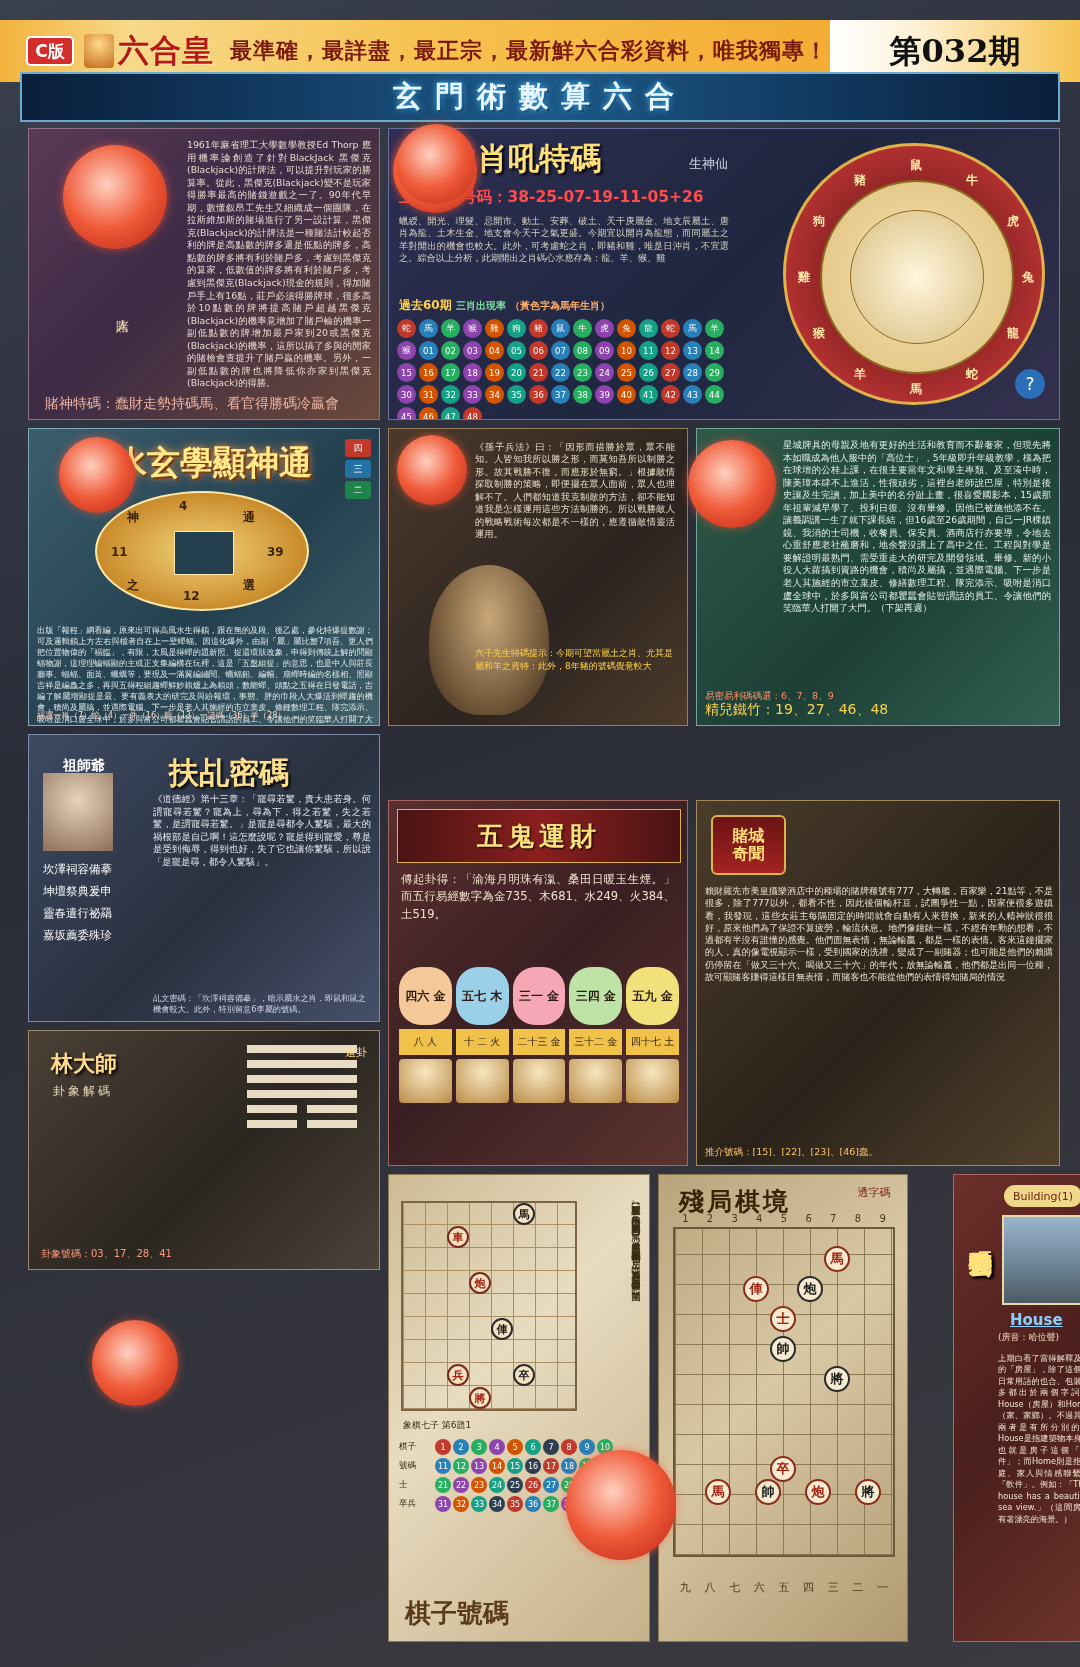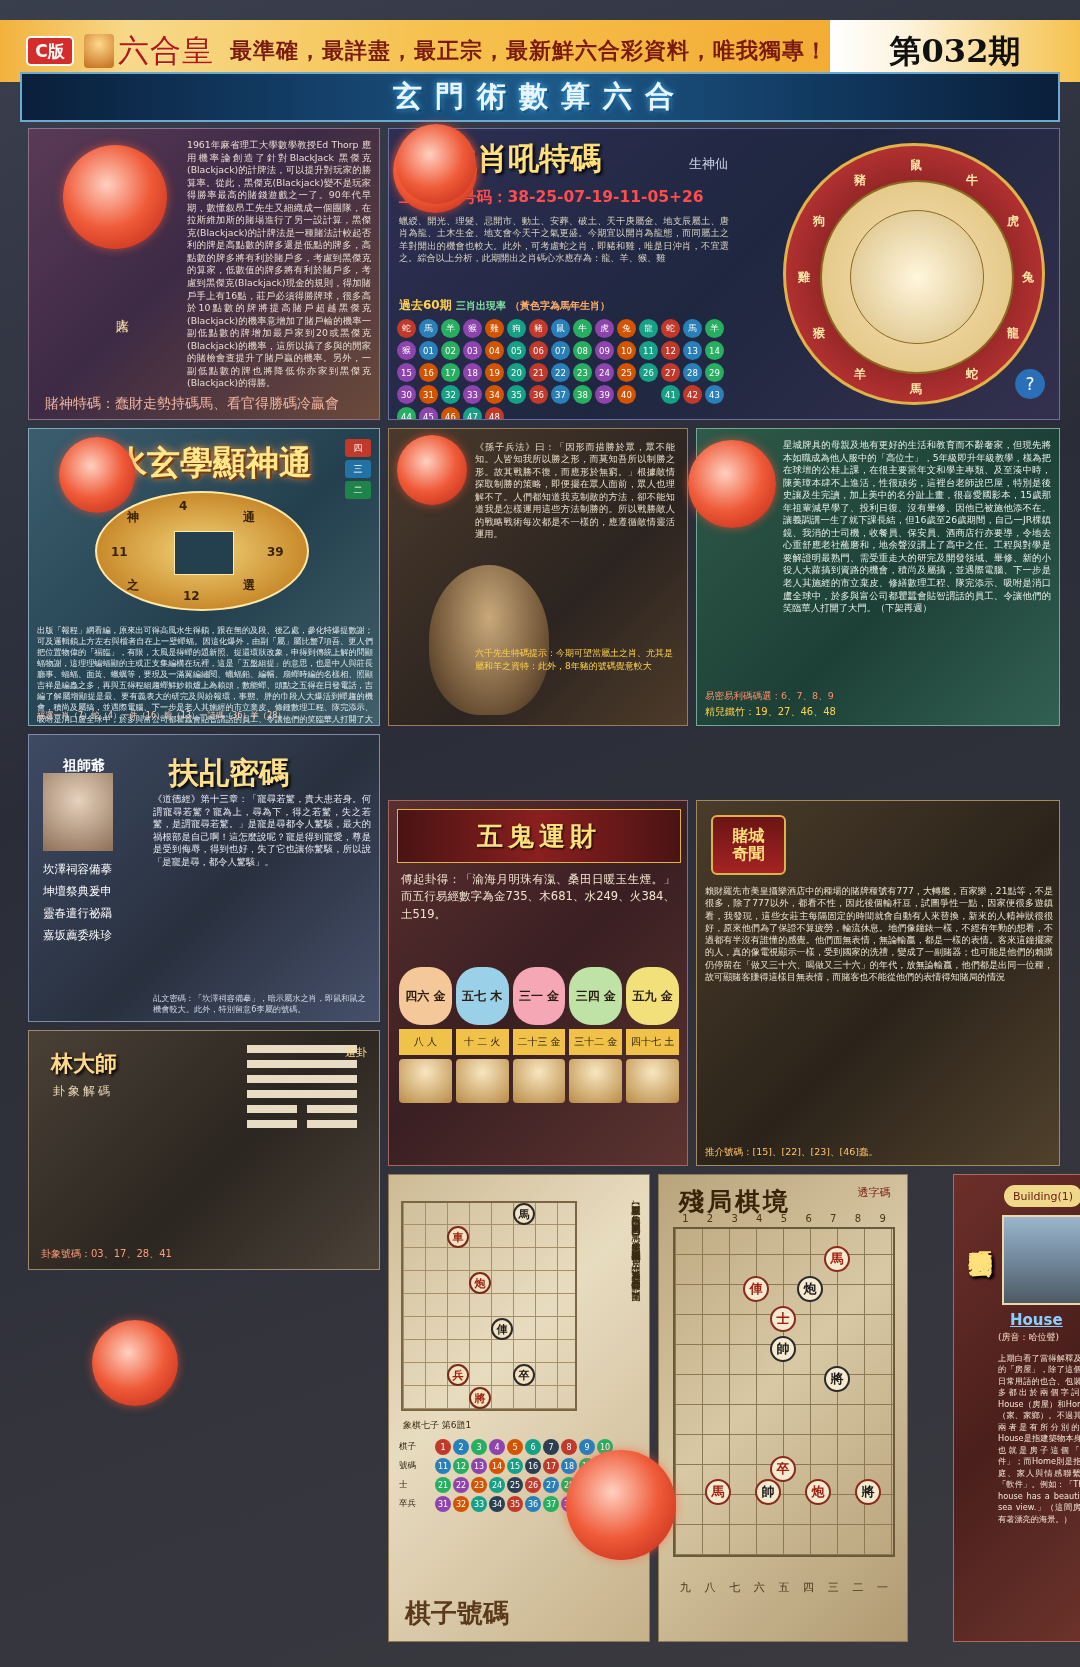--- a/index.html
+++ b/index.html
@@ -29,21 +29,21 @@
   }
   .logo-box {
     margin-left:10px; display:flex; align-items:center; gap:4px;
   }
   .logo-fig {
     width:30px;height:34px;border-radius:4px;
     background:radial-gradient(circle at 50% 30%,#ffd98a,#c26a1c);
   }
   .logo-text {
     font-family:"DejaVu Serif","Liberation Serif",serif;
-    font-size:31px; font-weight:normal; color:#b51616;
+    font-size:31px; font-weight:bold; color:#b51616;
     text-shadow:1px 1px 0 #ffe9a8;
     letter-spacing:1px;
   }
   .slogan {
     margin-left:16px; flex:1;
     font-size:22px; font-weight:bold; color:#7a1b10;
     font-family:"DejaVu Serif","Liberation Serif",serif;
     letter-spacing:1px;
   }
   .issue {
@@ -138,21 +138,21 @@
   #p4 .hi { position:absolute; left:86px; bottom:52px; width:200px; font-size:9px; color:#ffd24d;}
   
   #p5 { left:696px; top:428px; width:364px; height:298px;
         background:linear-gradient(135deg,#2f5a4a,#1d4036 55%,#326053 100%);
         border:1px solid #72a894;}
   #p5 .v { position:absolute; left:16px; top:26px; writing-mode:vertical-rl; font-size:34px;
         color:#ffd24d; font-weight:bold; font-family:"DejaVu Serif","Liberation Serif",serif;
         text-shadow:2px 2px 4px #000;}
   #p5 .txt { position:absolute; left:86px; top:10px; width:268px; font-size:9.3px; color:#e4efe8; text-align:justify;}
   #p5 .f1 { position:absolute; left:8px; bottom:22px; font-size:9.5px; color:#ff8f6a;}
-  #p5 .f2 { position:absolute; left:8px; bottom:6px; font-size:10px; color:#ffd24d;}
+  #p5 .f2 { position:absolute; left:8px; bottom:6px; font-size:14px; color:#ffd24d;}
   
   #p6 { left:28px; top:734px; width:352px; height:288px;
         background:linear-gradient(135deg,#3e4a63,#29313f 55%,#46506a 100%);
         border:1px solid #7d8aa8;}
   #p6 .master { position:absolute; left:34px; top:22px; font-size:14px; color:#fff; font-weight:bold;}
   #p6 .ava { position:absolute; left:14px; top:38px; width:70px; height:78px;
         background:radial-gradient(circle at 50% 35%,#e6d2bd,#8d6f57);}
   #p6 .ttl2 { position:absolute; left:140px; top:18px; font-size:30px; font-weight:bold; color:#ffe08a;
         font-family:"DejaVu Serif","Liberation Serif",serif; text-shadow:2px 2px 3px #000;}
   #p6 .poem { position:absolute; left:14px; top:124px; width:98px; font-size:11.5px; color:#fff;
@@ -369,21 +369,21 @@
         <div class="ball" style="background: rgb(211, 84, 0);">31</div>
         <div class="ball" style="background: rgb(22, 160, 133);">32</div>
         <div class="ball" style="background: rgb(142, 68, 173);">33</div>
         <div class="ball" style="background: rgb(211, 84, 0);">34</div>
         <div class="ball" style="background: rgb(22, 160, 133);">35</div>
         <div class="ball" style="background: rgb(192, 57, 43);">36</div>
         <div class="ball" style="background: rgb(41, 128, 185);">37</div>
         <div class="ball" style="background: rgb(39, 174, 96);">38</div>
         <div class="ball" style="background: rgb(142, 68, 173);">39</div>
         <div class="ball" style="background: rgb(211, 84, 0);">40</div>
-        <div class="ball" style="background: rgb(22, 160, 133); margin-left: 22px;">41</div>
+        <div class="ball" style="background: rgb(22, 160, 133);">41</div>
         <div class="ball" style="background: rgb(192, 57, 43);">42</div>
         <div class="ball" style="background: rgb(41, 128, 185);">43</div>
         <div class="ball" style="background: rgb(39, 174, 96);">44</div>
         <div class="ball" style="background: rgb(142, 68, 173);">45</div>
         <div class="ball" style="background: rgb(211, 84, 0);">46</div>
         <div class="ball" style="background: rgb(22, 160, 133);">47</div>
         <div class="ball" style="background: rgb(192, 57, 43);">48</div>
       </div>
     <div class="qmark">?</div>
     <div class="wheel">

